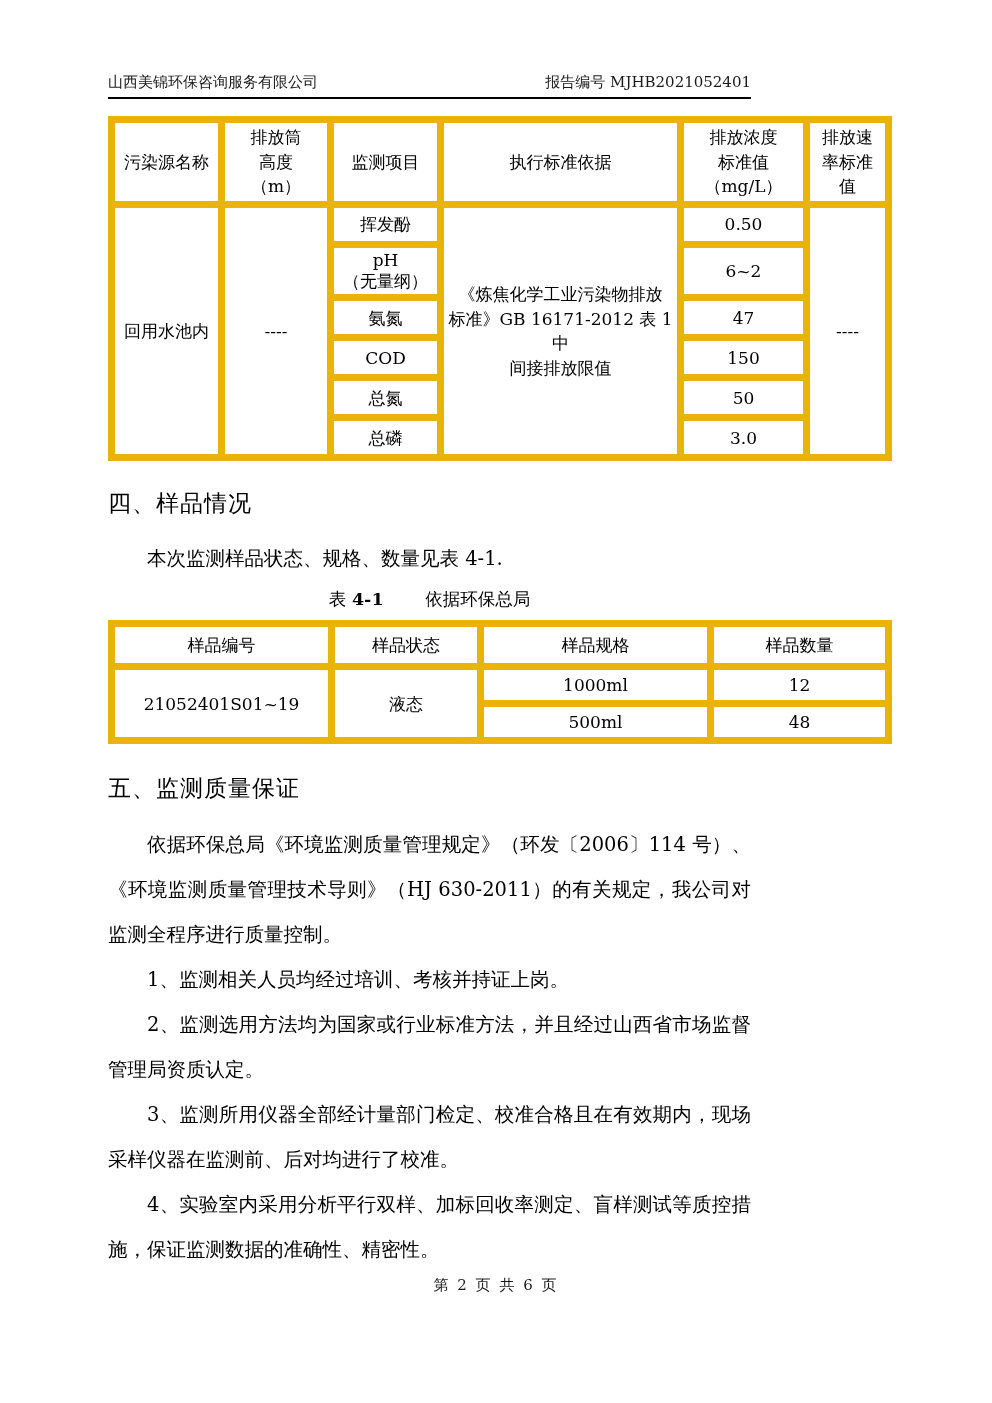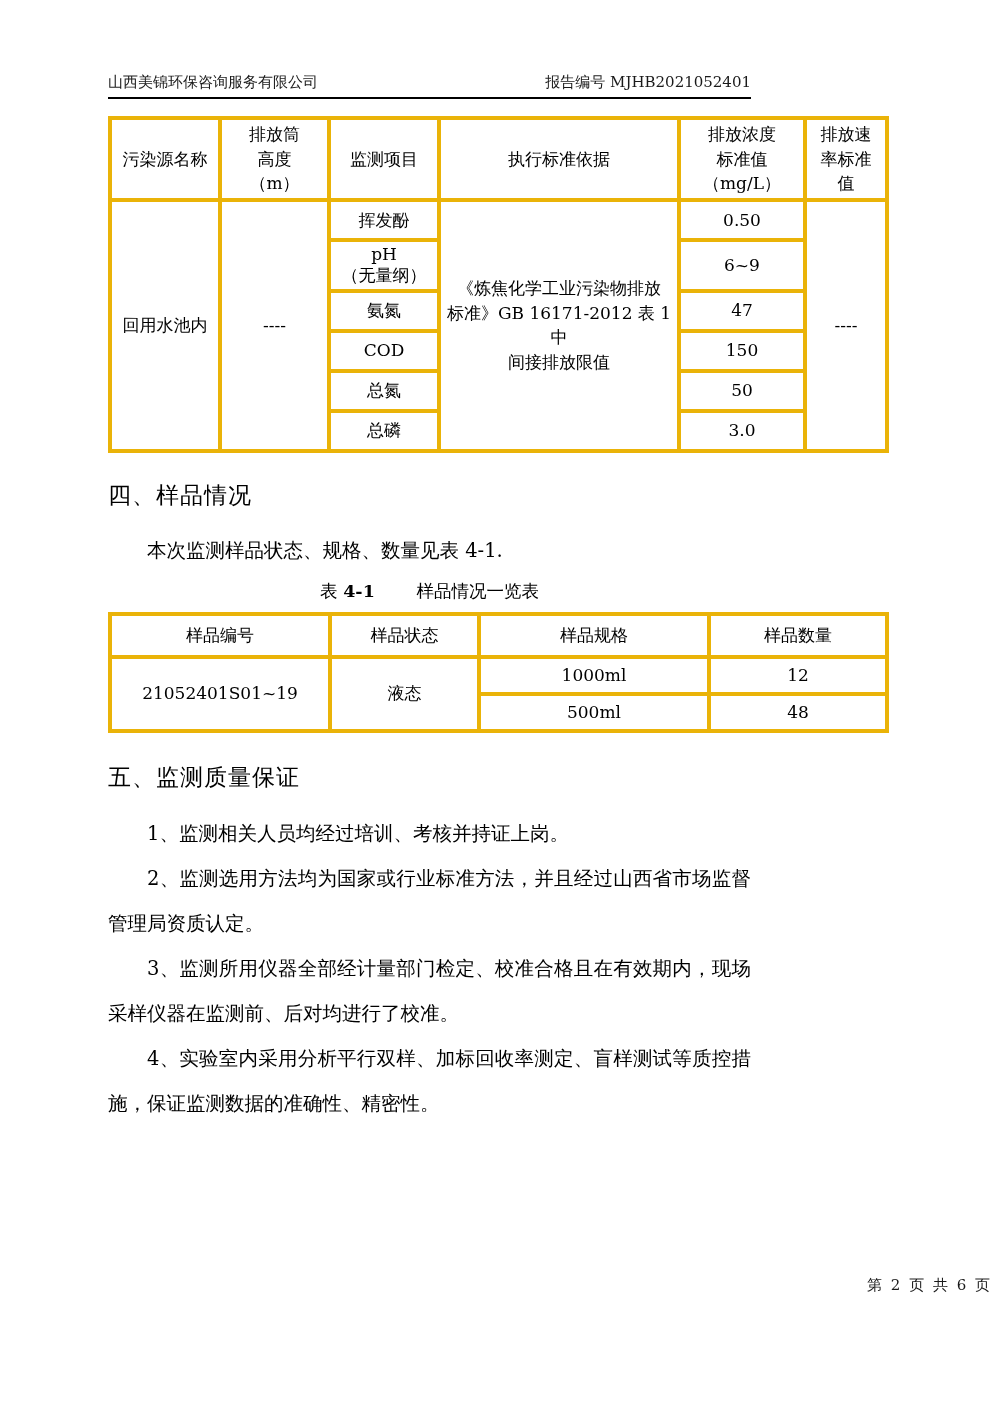--- a/index.html
+++ b/index.html
@@ -39,21 +39,21 @@
   
   table {
     border-collapse: collapse;
     table-layout: fixed;
     width: 777px;
     font-size: 17px;
     text-align: center;
     color: #000000;
   }
   table td {
-    border: 4px solid #eab308;
+    border: 7px solid #eab308;
     vertical-align: middle;
     padding: 2px 4px;
     line-height: 1.45;
     overflow: hidden;
   }
   .t1 {
     margin-top: 17px;
     border-top: 3px solid #000000;
     border-bottom: 3px solid #000000;
   }
@@ -101,21 +101,21 @@
   .qa-block p {
     margin: 0;
     text-indent: 2em;
   }
   
   .doc-footer {
     position: absolute;
     top: 1276px;
     left: 0;
     width: 992px;
-    text-align: right;
+    text-align: center;
     font-size: 15px;
     color: #1a1a1a;
     letter-spacing: 2px;
   }
 </style>
 </head>
 <body>
 
 <div class="page">
 
@@ -170,21 +170,21 @@
           <div>间接排放限值</div>
         </td>
         <td>0.50</td>
         <td rowspan="6">----</td>
       </tr>
       <tr class="r-tall">
         <td style="line-height:1.25">
           <div>pH</div>
           <div>（无量纲）</div>
         </td>
-        <td>6~9</td>
+        <td>6~2</td>
       </tr>
       <tr class="r">
         <td>氨氮</td>
         <td>47</td>
       </tr>
       <tr class="r">
         <td>COD</td>
         <td>150</td>
       </tr>
       <tr class="r">
@@ -196,21 +196,21 @@
         <td>3.0</td>
       </tr>
     </tbody>
   </table>
 
   <h2 class="section-heading">四、样品情况</h2>
   <p class="intro">本次监测样品状态、规格、数量见表 4-1.</p>
   <div class="table-caption">
     <span class="cap-prefix">表</span>
     <span class="cap-num">4-1</span>
-    <span class="cap-title">样品情况一览表</span>
+    <span class="cap-title">依据环保总局</span>
   </div>
 
   <table class="t2">
     <colgroup>
       <col style="width:220px">
         <col style="width:149px">
         <col style="width:230px">
         <col style="width:178px">
     </colgroup>
     <tbody>
@@ -228,20 +228,21 @@
       </tr>
       <tr class="r">
         <td>500ml</td>
         <td>48</td>
       </tr>
     </tbody>
   </table>
 
   <h2 class="section-heading s5">五、监测质量保证</h2>
   <div class="qa-block">
+    <p>依据环保总局《环境监测质量管理规定》（环发〔2006〕114 号）、《环境监测质量管理技术导则》（HJ 630-2011）的有关规定，我公司对监测全程序进行质量控制。</p>
     <p>1、监测相关人员均经过培训、考核并持证上岗。</p>
     <p>2、监测选用方法均为国家或行业标准方法，并且经过山西省市场监督管理局资质认定。</p>
     <p>3、监测所用仪器全部经计量部门检定、校准合格且在有效期内，现场采样仪器在监测前、后对均进行了校准。</p>
     <p>4、实验室内采用分析平行双样、加标回收率测定、盲样测试等质控措施，保证监测数据的准确性、精密性。</p>
   </div>
 
   <div class="doc-footer">第 2 页 共 6 页</div>
 
 </div>
 

